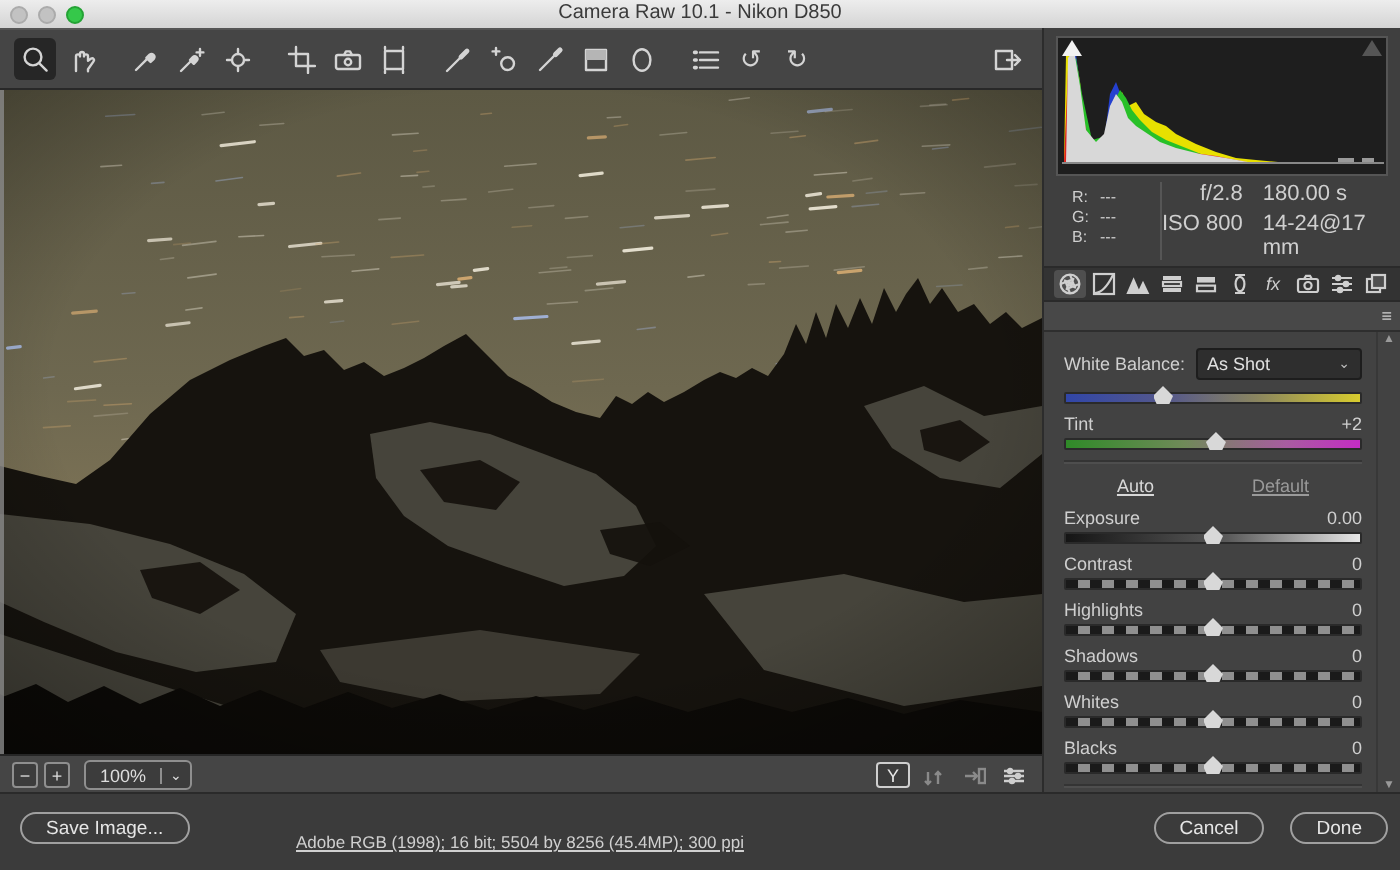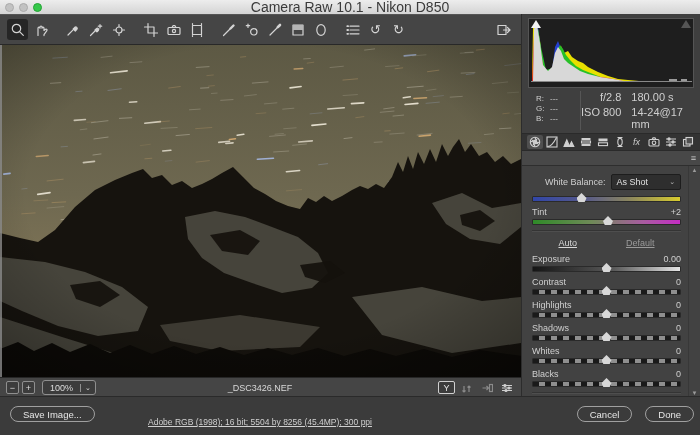--- a/index.html
+++ b/index.html
@@ -5,21 +5,21 @@
   html,body{margin:0;padding:0;background:#222;}
   .window{position:relative;width:700px;height:435px;background:#3b3b3b;overflow:hidden;
     font-family:"Liberation Sans","DejaVu Sans",sans-serif;color:#d6d6d6;}
   
   .titlebar{position:absolute;top:0;left:0;right:0;height:14px;
     background:linear-gradient(#ededed,#d4d4d4);border-bottom:1px solid #a8a8a8;
     display:flex;align-items:center;}
   .tl{width:7px;height:7px;border-radius:50%;margin-left:5px;}
   .tl.red,.tl.yellow{background:#c2c2c2;border:0.5px solid #ababab;}
   .tl.green{background:#35c84a;border:0.5px solid #24a335;}
-  .title{position:absolute;left:0;right:0;text-align:center;font-size:14px;color:#3a3a3a;line-height:14px;}
+  .title{position:absolute;left:0;right:0;text-align:center;font-size:10px;color:#3a3a3a;line-height:14px;}
   
   .main{position:absolute;top:14px;left:0;width:521px;height:383px;display:flex;flex-direction:column;}
   .rightpanel{position:absolute;top:14px;left:521px;width:179px;height:383px;background:#3f3f3f;
     border-left:1px solid #2c2c2c;box-sizing:border-box;display:flex;flex-direction:column;}
   
   .toolbar{height:31px;background:#454545;border-top:1px solid #555;border-bottom:1px solid #282828;
     display:flex;align-items:center;padding:0 6px;box-sizing:border-box;}
   .tool{width:21px;height:21px;border:none;background:transparent;padding:2px;margin:0 1px;
     display:flex;align-items:center;justify-content:center;border-radius:3px;color:#d4d4d4;font-size:13px;line-height:1;}
   .tool.selected{background:#262626;}
@@ -70,21 +70,21 @@
   .phead{height:14px;background:#484848;border-bottom:1px solid #2e2e2e;display:flex;align-items:center;
     font-size:9px;font-weight:bold;color:#e0e0e0;position:relative;}
   .phead .ptitle{flex:1;text-align:center;}
   .phead .pmenu{position:absolute;right:4px;color:#cfcfcf;font-size:9px;background:none;border:none;padding:0;}
   
   .scrollwrap{position:relative;flex:1;background:#424242;}
   .vscroll{position:absolute;right:0;top:0;bottom:0;width:11px;border-left:1px solid #383838;
     display:flex;flex-direction:column;align-items:center;justify-content:space-between;font-size:6px;color:#9a9a9a;}
   .vscroll .arr{background:none;border:none;color:#9a9a9a;font-size:6px;padding:1px 0;}
   .controls{position:absolute;left:0;right:11px;top:0;bottom:0;padding:5px 8px 0 10px;}
-  .wbrow{display:flex;align-items:center;font-size:9px;margin:3px 0 6px 13px;}
+  .wbrow{display:flex;align-items:center;font-size:9px;margin:3px 0 6px 0;}
   .wbrow .wblabel{color:#cfcfcf;margin-right:5px;}
   .wbselect{flex:1;background:#2e2e2e;border:1px solid #1d1d1d;border-radius:2px;color:#e0e0e0;
     font-size:9px;height:14px;display:flex;align-items:center;padding:0 5px;}
   .wbselect .wbcaret{margin-left:auto;font-size:7px;color:#bbb;}
   .slider-row{margin-bottom:5px;}
   .slider-top{display:flex;justify-content:space-between;font-size:9px;color:#cfcfcf;margin-bottom:2px;}
   .s-track{position:relative;height:4px;border:1px solid #2a2a2a;border-radius:1px;}
   .s-thumb{position:absolute;top:-4px;width:10px;height:9px;margin-left:-5px;background:#d8d8d8;
     clip-path:polygon(50% 0,100% 55%,82% 100%,18% 100%,0 55%);}
   .track-temp{background:linear-gradient(90deg,#3146a8,#56598a 35%,#8a855f 65%,#d8cc2e);}
@@ -406,21 +406,20 @@
       </svg>
     </div>
 
     <div class="statusbar">
       <button class="zbtn">−</button>
       <button class="zbtn">+</button>
       <div class="zoomlevel">
         <span class="zval">100%</span>
         <span class="zcaret">⌄</span>
       </div>
-      <span class="filename">_DSC3426.NEF</span>
       <div class="sb-toggles">
         <button class="sb-t on">Y</button>
         <button class="sb-t">
           <svg>
               <path d="M3 3v6M1.5 7.5L3 9l1.5-1.5M8 9V3M6.5 4.5L8 3l1.5 1.5"></path>
             </svg>
         </button>
         <button class="sb-t">
           <svg>
               <path d="M1.5 5h6M5.5 3l2 2-2 2"></path>

